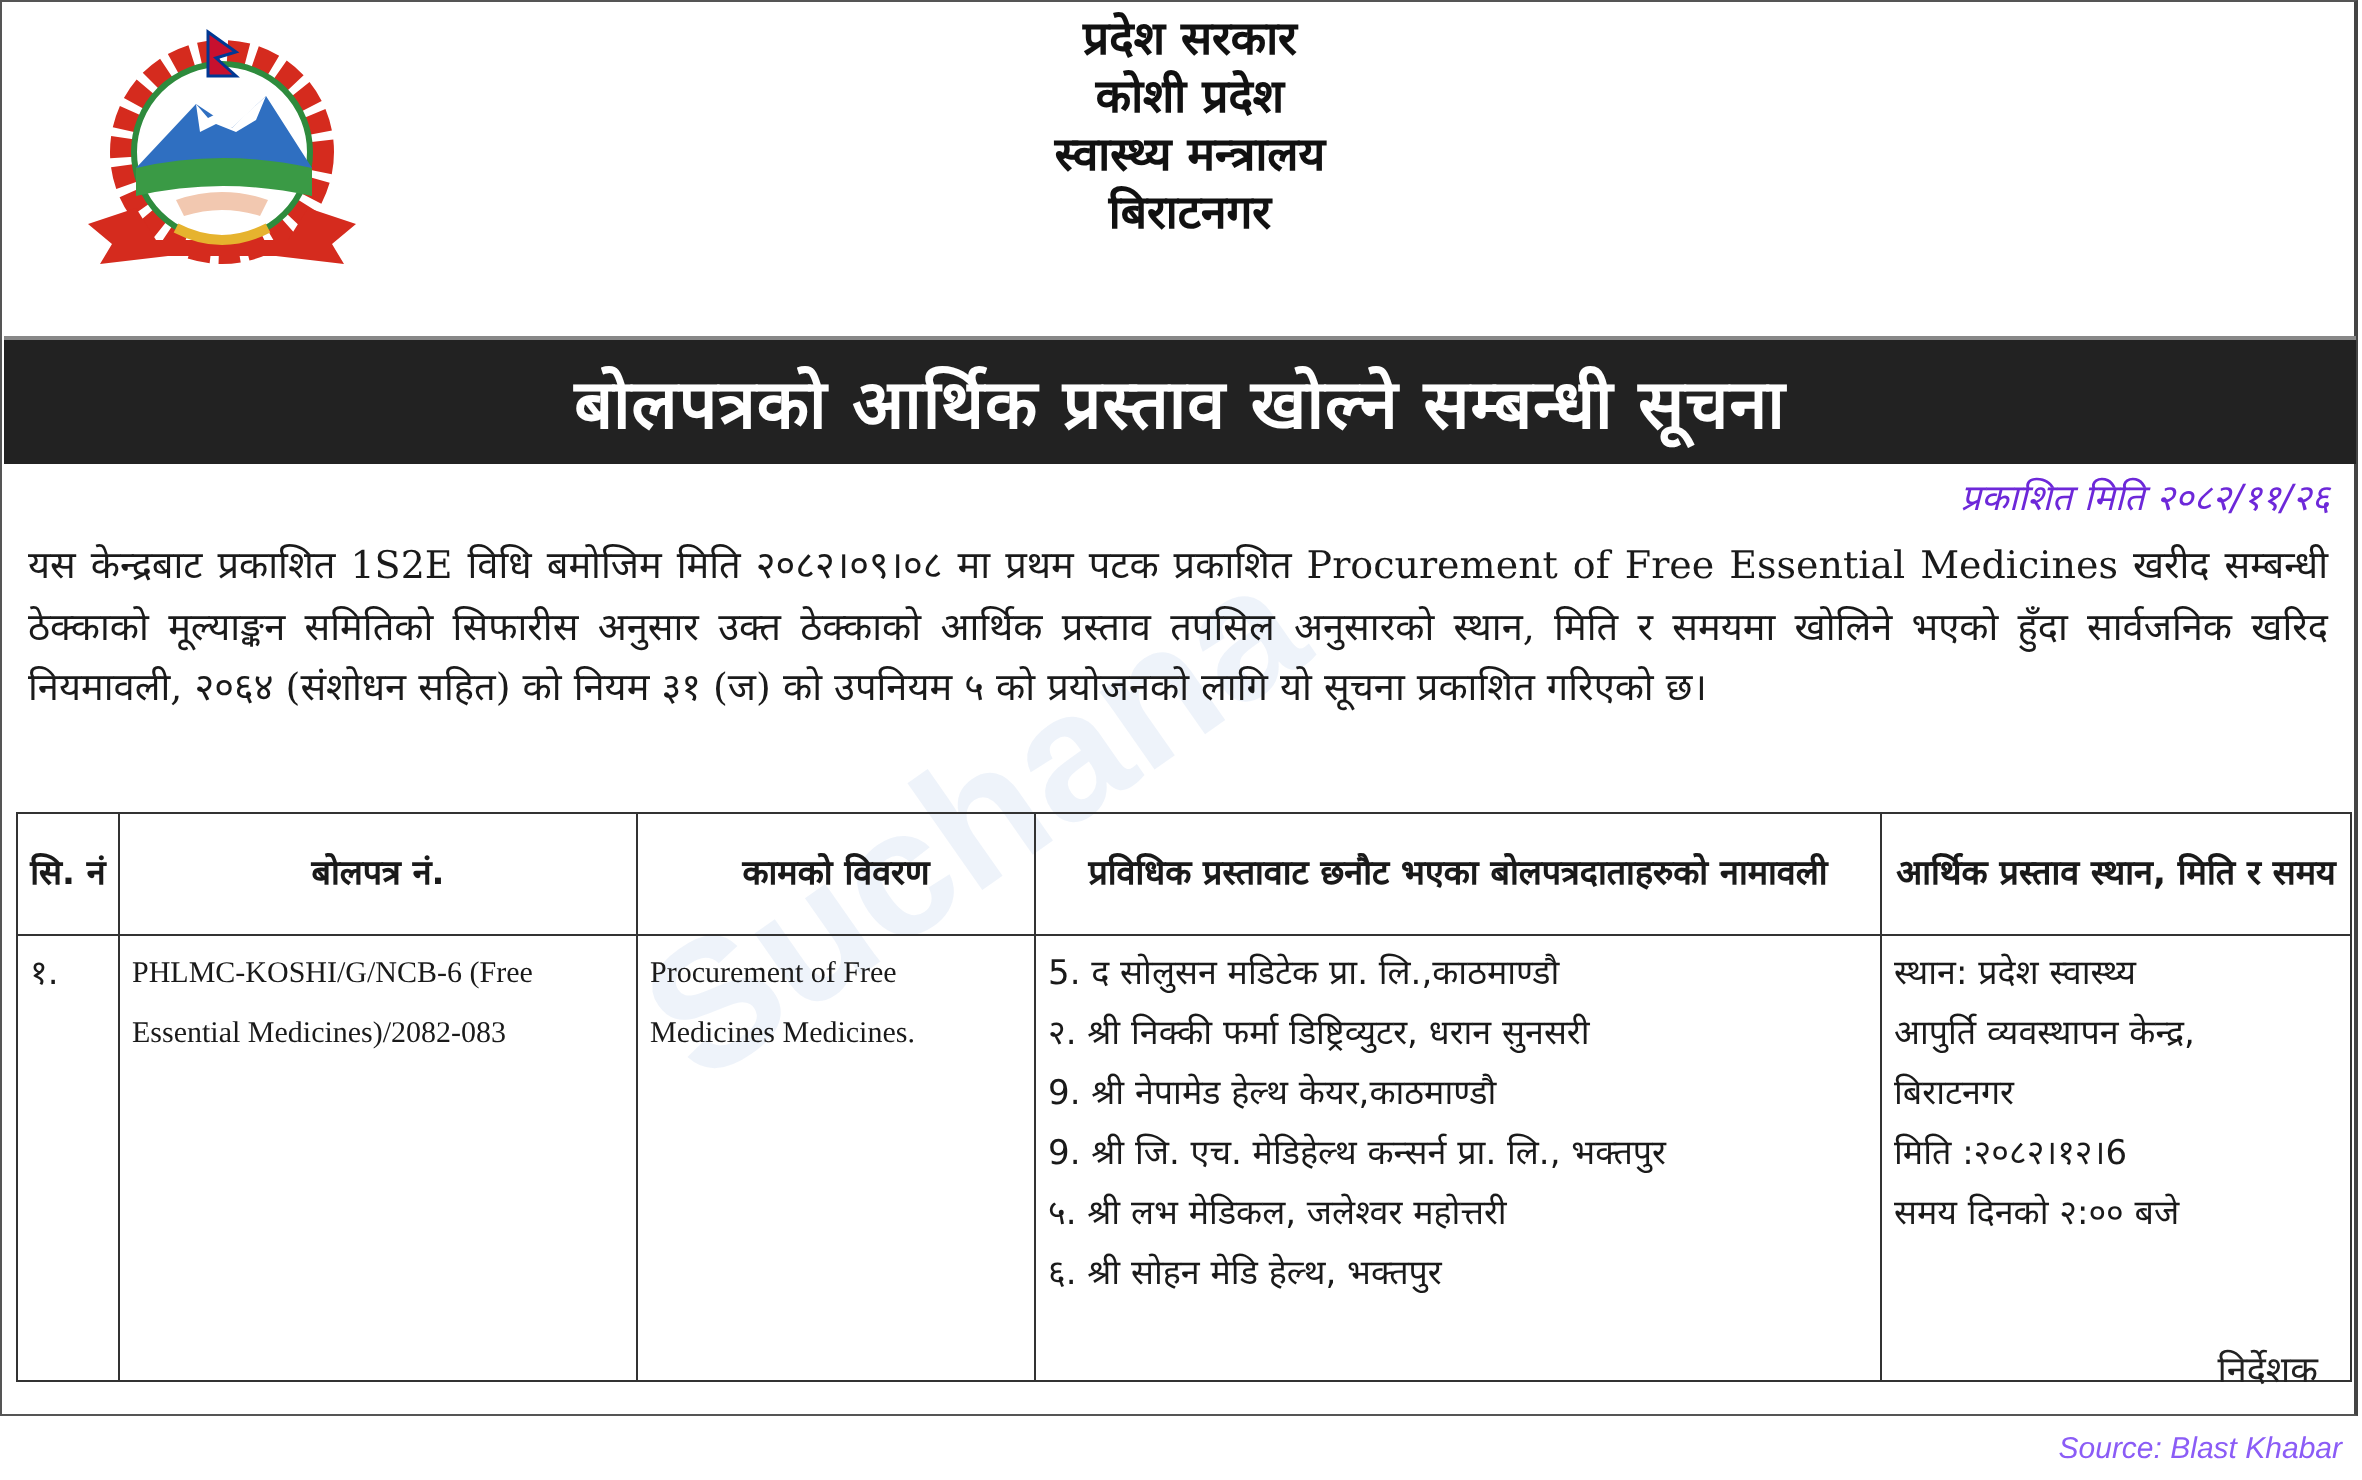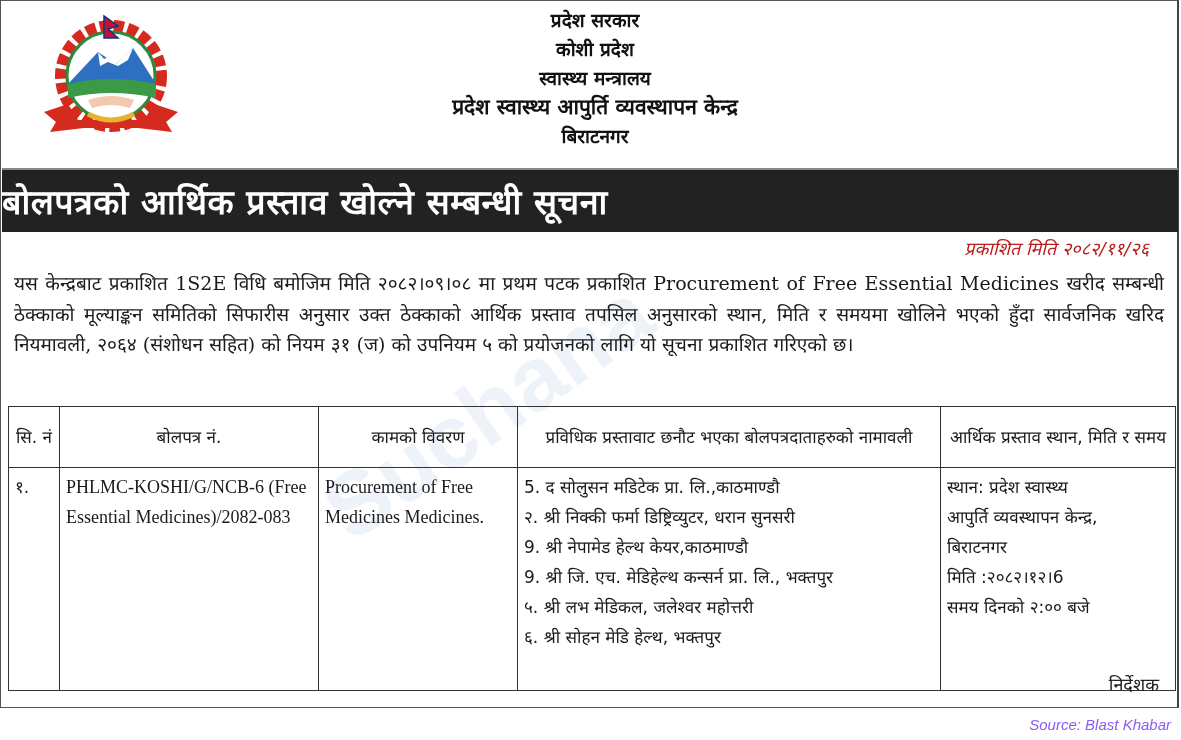--- a/index.html
+++ b/index.html
@@ -7,51 +7,51 @@
     width: 1181px; height: 740px; background: #ffffff; position: relative; overflow: hidden;
     font-family: "DejaVu Serif", serif; color: #1a1a1a;
   }
   .frame {
     position: absolute; left: 0; top: 0; width: 1179px; height: 708px;
     border: 1px solid #555; border-right: 2px solid #444; box-sizing: border-box;
   }
   .emblem { position: absolute; left: 38px; top: 14px; width: 146px; height: 130px; }
   .header-block { position: absolute; left: 300px; top: 6px; width: 590px; text-align: center; }
   .header-line {
-    font-family: "DejaVu Sans", sans-serif; font-weight: bold; font-size: 19px;
+    font-family: "DejaVu Sans", sans-serif; font-weight: bold; font-size: 23px;
     line-height: 29px; color: #111; display: block;
   }
   .header-line.big { font-size: 21px; }
   .title-bar {
     position: absolute; left: 2px; top: 168px; width: 1176px; height: 62px; background: #222;
-    border-top: 2px solid #888; display: flex; align-items: center; justify-content: flex-start;
+    border-top: 2px solid #888; display: flex; align-items: center; justify-content: center;
   }
   .title-text {
     color: #fff; font-family: "DejaVu Sans", sans-serif; font-weight: bold; font-size: 34px; letter-spacing: 0.5px;
   }
   .pub-date {
-    position: absolute; right: 32px; top: 236px; font-family: "DejaVu Sans", sans-serif; font-style: italic;
-    font-size: 18px; color: #b91c1c;
+    position: absolute; right: 16px; top: 236px; font-family: "DejaVu Sans", sans-serif; font-style: italic;
+    font-size: 18px; color: #6d28d9;
   }
   .body-text {
     position: absolute; left: 14px; top: 268px; width: 1150px;
     font-family: "DejaVu Serif", serif; font-size: 19px; line-height: 30.5px; text-align: justify; color: #1a1a1a;
   }
   table.tender {
     position: absolute; left: 8px; top: 406px; width: 1168px; border-collapse: collapse;
     font-family: "DejaVu Sans", sans-serif; font-size: 17px; color: #1a1a1a;
   }
   table.tender th, table.tender td { border: 1.5px solid #333; vertical-align: top; }
-  table.tender th { font-weight: normal; text-align: center; vertical-align: middle; height: 60px; line-height: 30px; padding: 0 6px; }
+  table.tender th { font-weight: bold; text-align: center; vertical-align: middle; height: 60px; line-height: 30px; padding: 0 6px; }
   table.tender td { height: 214px; padding: 4px 6px; line-height: 30px; }
   .col-sn { width: 38px; }
   .col-bid { width: 246px; }
   .col-work { width: 186px; }
   .col-bidders { width: 410px; }
-  .serif { font-family: "Liberation Serif", serif; font-size: 18px; line-height: 25px; }
+  .serif { font-family: "Liberation Serif", serif; font-size: 15px; line-height: 25px; }
   .bidder-item, .place-line { display: block; white-space: nowrap; }
   .signature {
     position: absolute; right: 22px; top: 672px; font-family: "DejaVu Sans", sans-serif; font-size: 18px; color: #222;
   }
   .source {
     position: absolute; right: 10px; top: 716px; font-family: "Liberation Sans", sans-serif; font-style: italic;
     font-size: 15px; color: #8b5cf6;
   }
   .wm {
     position: absolute; left: 300px; top: 360px; transform: rotate(-35deg);
@@ -76,21 +76,20 @@
     <polygon points="66,2 66,24 80,24 70,15 80,12" fill="#c8102e" stroke="#003893" stroke-width="1.5"></polygon>
     <path d="M6 98 L30 90 L40 106 L106 106 L116 90 L140 98 L128 108 L134 118 L100 114 L46 114 L12 118 L18 108 Z" fill="#d52b1e"></path>
     <path d="M50 100 Q73 112 96 100" stroke="#e6b32e" stroke-width="5" fill="none"></path>
   </svg>
 </div>
 
 <div class="header-block">
   <span class="header-line">प्रदेश सरकार</span>
   <span class="header-line">कोशी प्रदेश</span>
   <span class="header-line">स्वास्थ्य मन्त्रालय</span>
-  <span class="header-line big">प्रदेश स्वास्थ्य आपुर्ति व्यवस्थापन केन्द्र</span>
   <span class="header-line">बिराटनगर</span>
 </div>
 
 <div class="title-bar">
   <span class="title-text">बोलपत्रको आर्थिक प्रस्ताव खोल्ने सम्बन्धी सूचना</span>
 </div>
 
 <div class="pub-date">प्रकाशित मिति २०८२/११/२६</div>
 
 <div class="body-text">यस केन्द्रबाट प्रकाशित 1S2E विधि बमोजिम मिति २०८२।०९।०८ मा प्रथम पटक प्रकाशित Procurement of Free Essential Medicines खरीद सम्बन्धी ठेक्काको मूल्याङ्कन समितिको सिफारीस अनुसार उक्त ठेक्काको आर्थिक प्रस्ताव तपसिल अनुसारको स्थान, मिति र समयमा खोलिने भएको हुँदा सार्वजनिक खरिद नियमावली, २०६४ (संशोधन सहित) को नियम ३१ (ज) को उपनियम ५ को प्रयोजनको लागि यो सूचना प्रकाशित गरिएको छ।</div>

